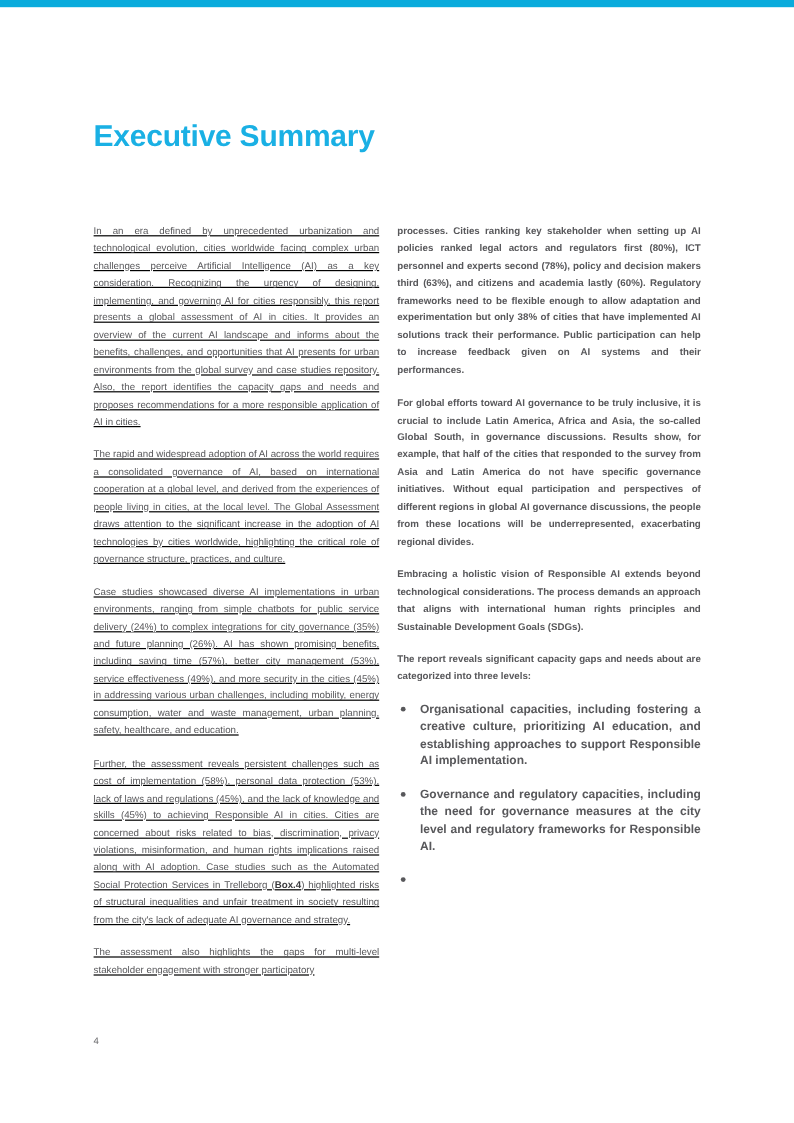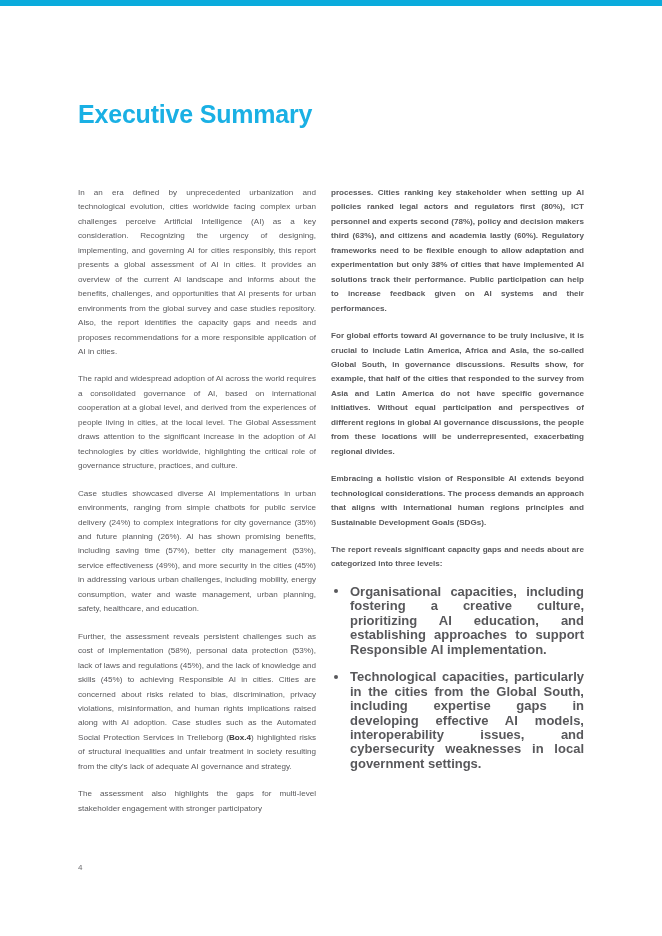--- a/index.html
+++ b/index.html
@@ -49,21 +49,21 @@
     top: 186px;
     width: 506px;
     display: flex;
     flex-direction: row;
     justify-content: space-between;
   }
   .col {
     width: 253px;
     box-sizing: border-box;
   }
-  .col-left { padding-right: 15px; }
+  .col-left { padding-right: 15px; text-decoration: underline; }
   .col-right { padding-left: 0px; font-weight: bold; }
   p.body-text {
     margin: 0 0 13px 0;
     font-size: 8.1px;
     line-height: 14.45px;
     color: #58585b;
     text-align: justify;
     text-justify: inter-word;
     hyphens: none;
   }
@@ -71,21 +71,21 @@
   b.inline-bold { font-weight: bold; color: #3d3d40; }
   ul.bullet-list {
     list-style: none;
     margin: 0 0 13px 0;
     padding: 0;
   }
   ul.bullet-list li {
     position: relative;
     margin: 0 0 13px 0;
     padding-left: 19px;
-    font-size: 13px;
+    font-size: 10px;
     line-height: 14.45px;
     color: #58585b;
     text-align: justify;
   }
   ul.bullet-list li:last-child { margin-bottom: 0; }
   ul.bullet-list li .bullet-dot {
     position: absolute;
     left: 3px;
     top: 4.5px;
     width: 4px;
@@ -120,25 +120,26 @@
         <p class="body-text">In an era defined by unprecedented urbanization and technological evolution, cities worldwide facing complex urban challenges perceive Artificial Intelligence (AI) as a key consideration. Recognizing the urgency of designing, implementing, and governing AI for cities responsibly, this report presents a global assessment of AI in cities. It provides an overview of the current AI landscape and informs about the benefits, challenges, and opportunities that AI presents for urban environments from the global survey and case studies repository. Also, the report identifies the capacity gaps and needs and proposes recommendations for a more responsible application of AI in cities.</p>
         <p class="body-text">The rapid and widespread adoption of AI across the world requires a consolidated governance of AI, based on international cooperation at a global level, and derived from the experiences of people living in cities, at the local level. The Global Assessment draws attention to the significant increase in the adoption of AI technologies by cities worldwide, highlighting the critical role of governance structure, practices, and culture.</p>
         <p class="body-text">Case studies showcased diverse AI implementations in urban environments, ranging from simple chatbots for public service delivery (24%) to complex integrations for city governance (35%) and future planning (26%). AI has shown promising benefits, including saving time (57%), better city management (53%), service effectiveness (49%), and more security in the cities (45%) in addressing various urban challenges, including mobility, energy consumption, water and waste management, urban planning, safety, healthcare, and education.</p>
         <p class="body-text"><span>Further, the assessment reveals persistent challenges such as cost of implementation (58%), personal data protection (53%), lack of laws and regulations (45%), and the lack of knowledge and skills (45%) to achieving Responsible AI in cities. Cities are concerned about risks related to bias, discrimination, privacy violations, misinformation, and human rights implications raised along with AI adoption. Case studies such as the Automated Social Protection Services in Trelleborg (</span><b class="inline-bold">Box.4</b><span>) highlighted risks of structural inequalities and unfair treatment in society resulting from the city's lack of adequate AI governance and strategy.</span></p>
         <p class="body-text">The assessment also highlights the gaps for multi-level stakeholder engagement with stronger participatory</p>
       </div>
 
       <div class="col col-right">
         <p class="body-text">processes. Cities ranking key stakeholder when setting up AI policies ranked legal actors and regulators first (80%), ICT personnel and experts second (78%), policy and decision makers third (63%), and citizens and academia lastly (60%). Regulatory frameworks need to be flexible enough to allow adaptation and experimentation but only 38% of cities that have implemented AI solutions track their performance. Public participation can help to increase feedback given on AI systems and their performances.</p>
         <p class="body-text">For global efforts toward AI governance to be truly inclusive, it is crucial to include Latin America, Africa and Asia, the so-called Global South, in governance discussions. Results show, for example, that half of the cities that responded to the survey from Asia and Latin America do not have specific governance initiatives.  Without equal participation and perspectives of different regions in global AI governance discussions, the people from these locations will be underrepresented, exacerbating regional divides.</p>
-        <p class="body-text">Embracing a holistic vision of Responsible AI extends beyond technological considerations. The process demands an approach that aligns with international human regions principles and Sustainable Development Goals (SDGs).</p>
+        <p class="body-text">Embracing a holistic vision of Responsible AI extends beyond technological considerations. The process demands an approach that aligns with international human rights principles and Sustainable Development Goals (SDGs).</p>
         <p class="body-text">The report reveals significant capacity gaps and needs about are categorized into three levels:</p>
         <ul class="bullet-list">
           <li><span class="bullet-dot"></span><span>Organisational capacities, including fostering a creative culture, prioritizing AI education, and establishing approaches to support Responsible AI implementation.</span></li>
-          <li><span class="bullet-dot"></span><span>Technological capacities, particularly in the cities from the Global South, including expertise gaps in developing effective AI models, interoperability issues, and cybersecurity weaknesses in local government settings.</span></li>
+          <li><span class="bullet-dot"></span><span>Governance and regulatory capacities, including the need for governance measures at the city level and regulatory frameworks for Responsible AI.</span></li>
+          <li><span class="bullet-dot"></span></li>
         </ul>
       </div>
 
     </div>
 
     <div class="page-number">4</div>
 
   </div>
 </div>
 

